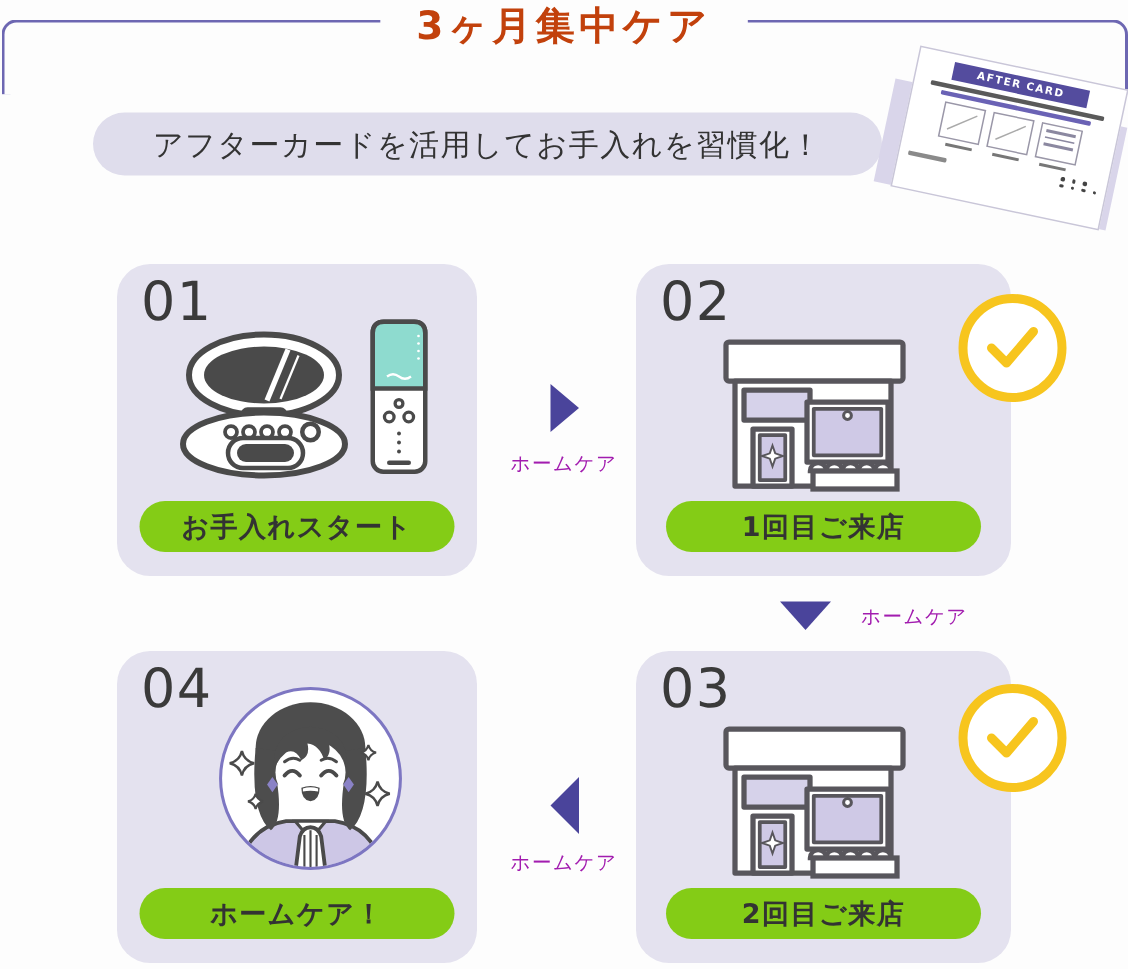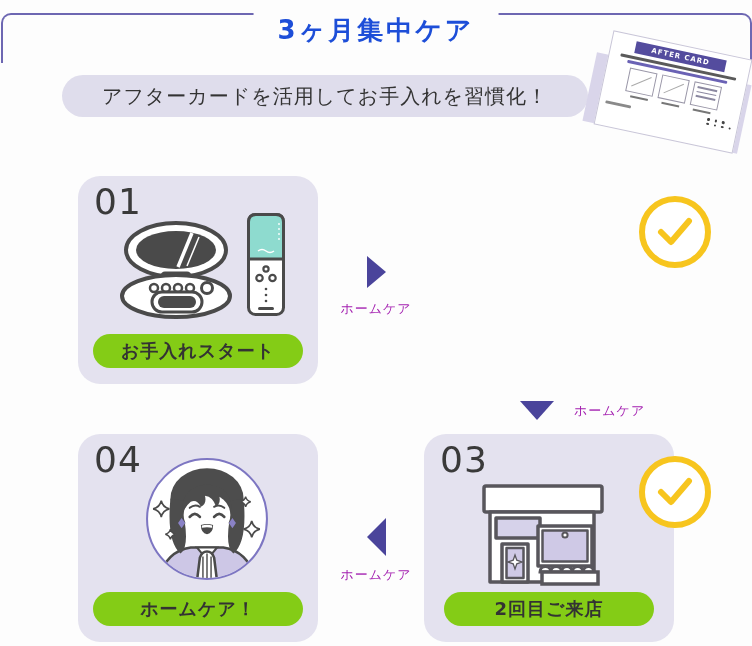--- a/index.html
+++ b/index.html
@@ -7,22 +7,22 @@
     position:relative;width:752px;height:646px;background:#fdfdfd;overflow:hidden;
     font-family:"DejaVu Sans","Liberation Sans",sans-serif;
   }
   
   .frame{
     position:absolute;left:1px;top:13px;width:747px;height:48px;
     border:2px solid #6d67b2;border-bottom:none;border-radius:10px 10px 0 0;
   }
   .page-title{
     position:absolute;top:1px;left:50%;transform:translateX(-50%);
-    background:#fdfdfd;padding:12px 24px;white-space:nowrap;
-    font-size:26px;font-weight:bold;color:#1d4ed8;letter-spacing:3px;line-height:34px;
+    background:#fdfdfd;padding:0 24px;white-space:nowrap;
+    font-size:26px;font-weight:bold;color:#c2410c;letter-spacing:3px;line-height:34px;
   }
   
   .banner{
     position:absolute;left:62px;top:75px;width:526px;height:42px;border-radius:21px;
     background:#dfddec;display:flex;align-items:center;justify-content:center;
     font-size:20px;color:#333;letter-spacing:1px;font-weight:500;white-space:nowrap;text-align:center;
   }
   
   .ac-backdrop{
     position:absolute;left:588px;top:68px;width:158px;height:70px;background:#d9d5ea;
@@ -176,20 +176,41 @@
       <circle cx="20" cy="77" r="1.3" fill="#4a4a4a"></circle>
         <circle cx="20" cy="83" r="1.3" fill="#4a4a4a"></circle>
       <circle cx="20" cy="89" r="1.3" fill="#4a4a4a"></circle>
       <rect x="12" y="95" width="16" height="3" rx="1.5" fill="#4a4a4a"></rect>
     </svg>
     <div class="label-pill">
       <span>お手入れスタート</span>
     </div>
   </div>
 
+  <div class="card wide card-02">
+    <div class="step-num">02</div>
+    <svg class="illu illu-store" width="128" height="106" viewBox="0 0 128 106">
+      <g stroke="#58565c" stroke-width="3.5" stroke-linejoin="round" fill="#fff">
+        <rect x="4" y="4" width="118" height="26" rx="2"></rect>
+        <rect x="10" y="30" width="104" height="70"></rect>
+        <rect x="16" y="36" width="44" height="20" fill="#d6d2ea"></rect>
+        <rect x="22" y="62" width="26" height="38"></rect>
+        <rect x="26.5" y="66" width="17" height="30" fill="#cfc9e6" stroke-width="2.5"></rect>
+        <rect x="58" y="44" width="54" height="40"></rect>
+        <rect x="62.5" y="48.5" width="45" height="31" fill="#cfc9e6" stroke-width="2.5"></rect>
+      </g>
+      <circle cx="85" cy="53" r="2.6" fill="#fff" stroke="#58565c" stroke-width="2"></circle>
+      <path d="M35,73 l1.8,5.2 5.2,1.8 -5.2,1.8 -1.8,5.2 -1.8,-5.2 -5.2,-1.8 5.2,-1.8 z" fill="#fff" stroke="#58565c" stroke-width="1.3"></path>
+      <path d="M60,90 a5.4,5.4 0 0 1 10.8,0 a5.4,5.4 0 0 1 10.8,0 a5.4,5.4 0 0 1 10.8,0 a5.4,5.4 0 0 1 10.8,0 a5.4,5.4 0 0 1 10.8,0 z" fill="#fff" stroke="#58565c" stroke-width="3"></path>
+      <rect x="62" y="90" width="56" height="12" fill="#fff" stroke="#58565c" stroke-width="3.5"></rect>
+    </svg>
+    <div class="label-pill">
+      <span>1回目ご来店</span>
+    </div>
+  </div>
   <div class="check check-02">
     <svg width="40" height="34" viewBox="0 0 40 34">
         <path d="M6,17 L16,27 L34,6" fill="none" stroke="#f7c51e" stroke-width="6" stroke-linecap="round" stroke-linejoin="round"></path>
       </svg>
   </div>
 
   <div class="arrow-wrap aw-right">
     <div class="tri tri-right"></div>
     <span class="homecare">ホームケア</span>
   </div>

